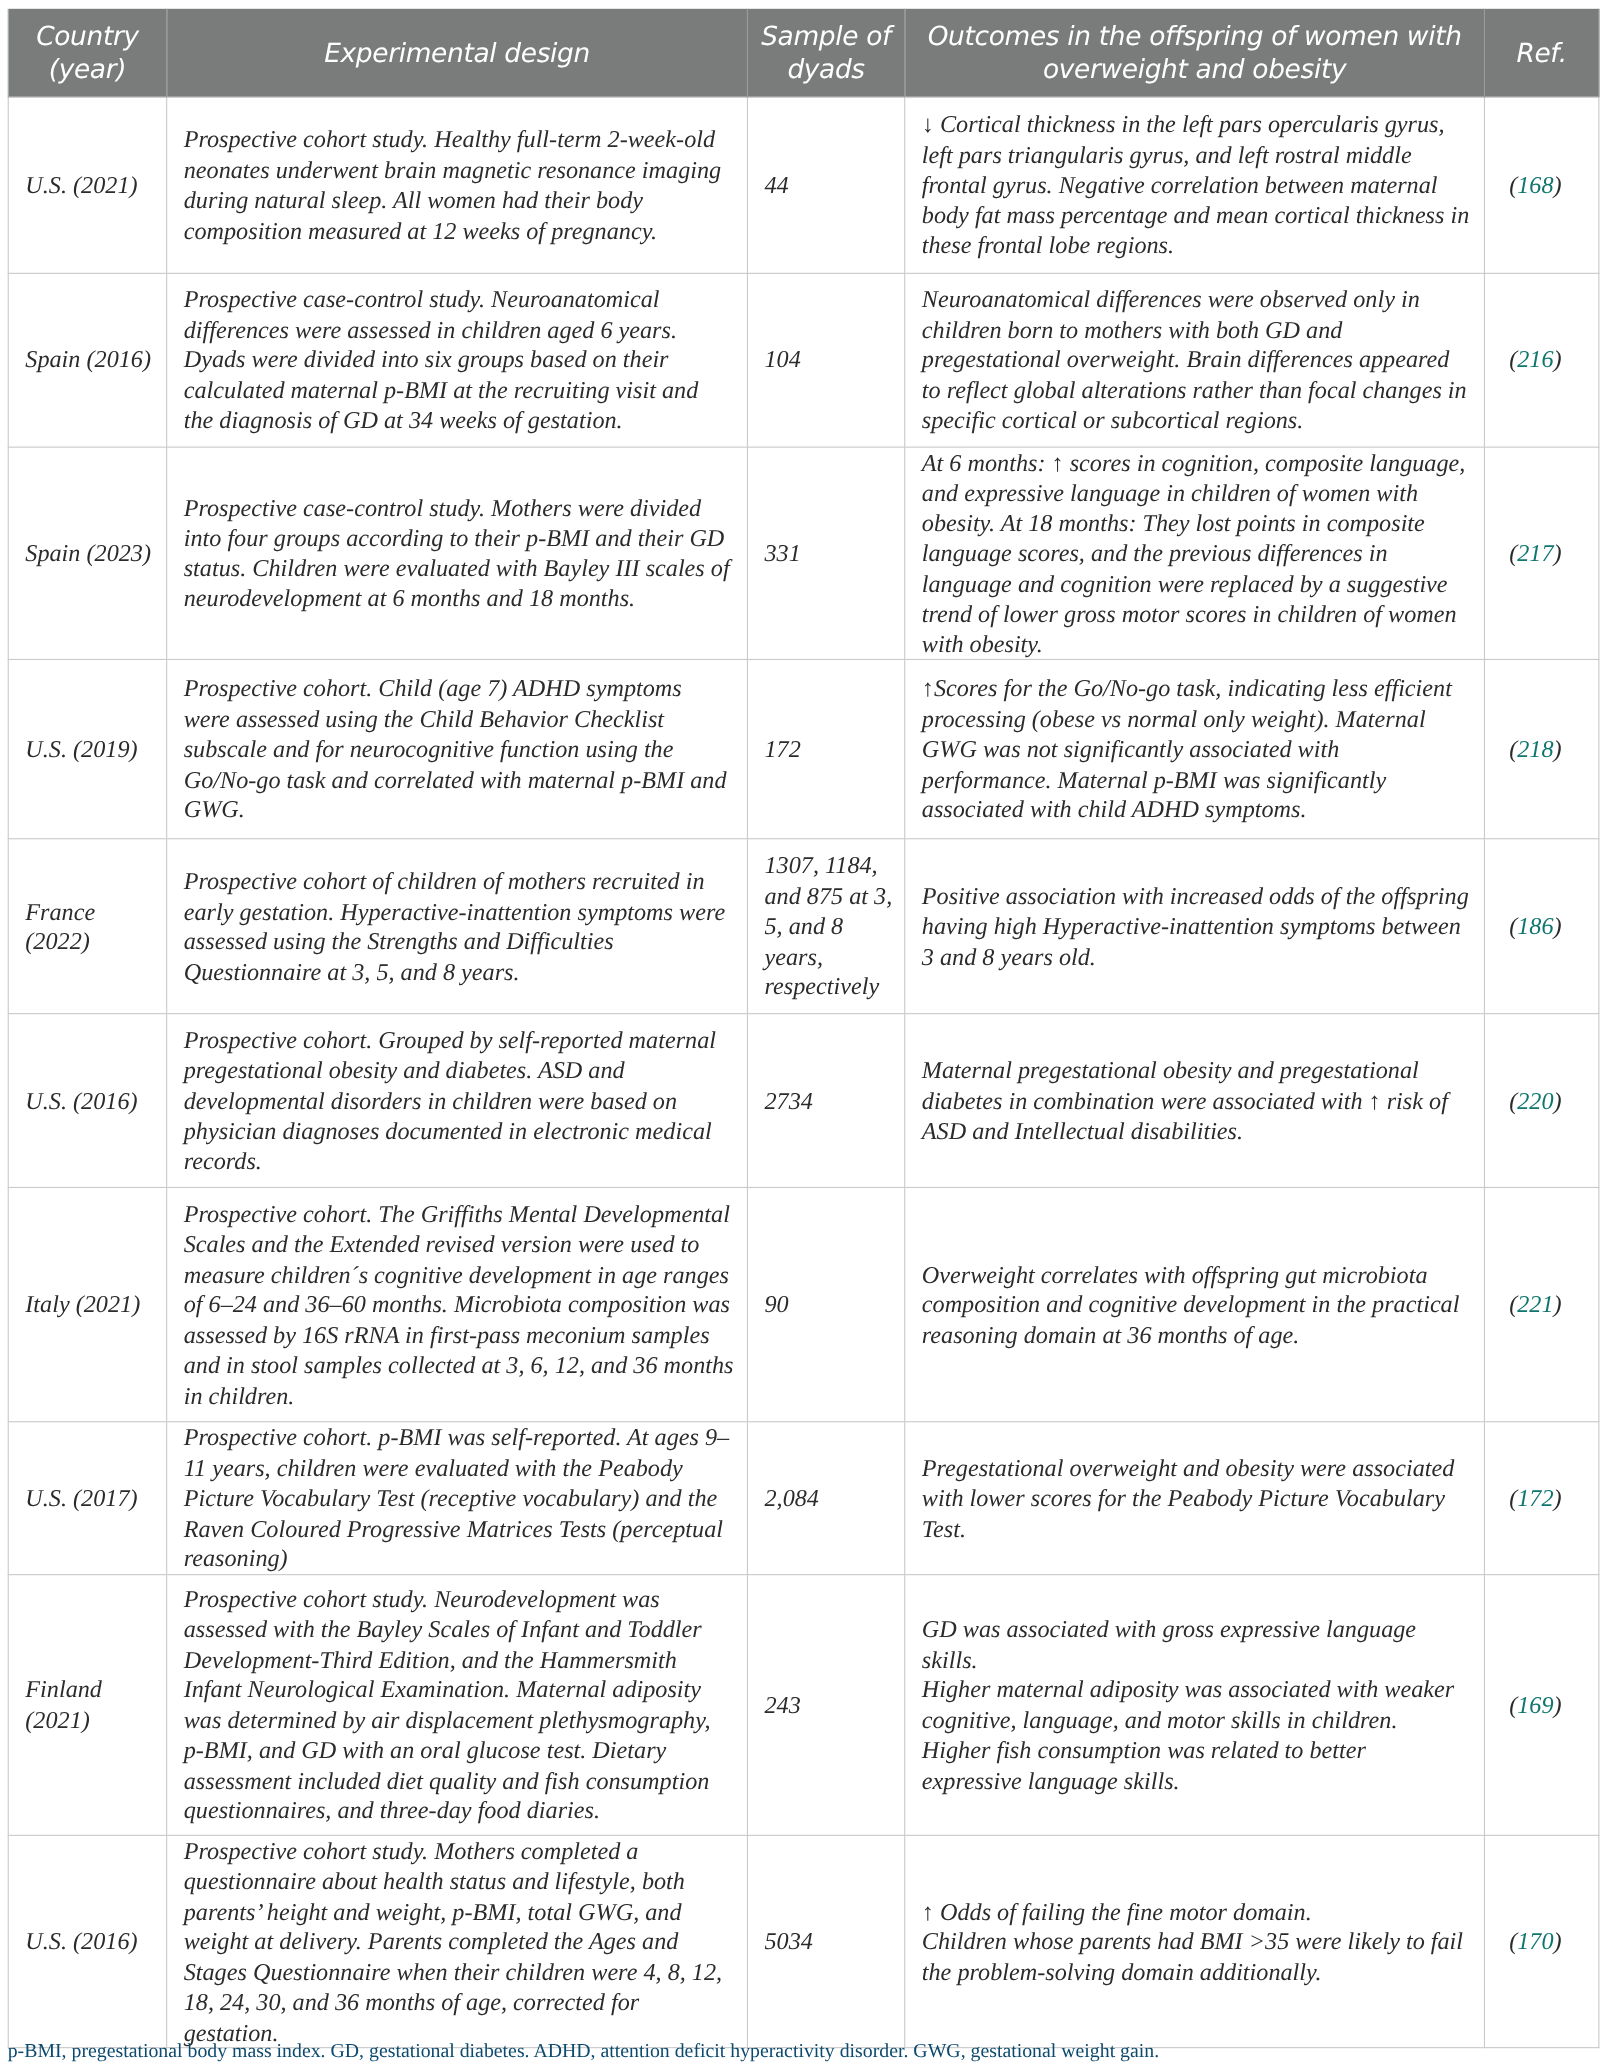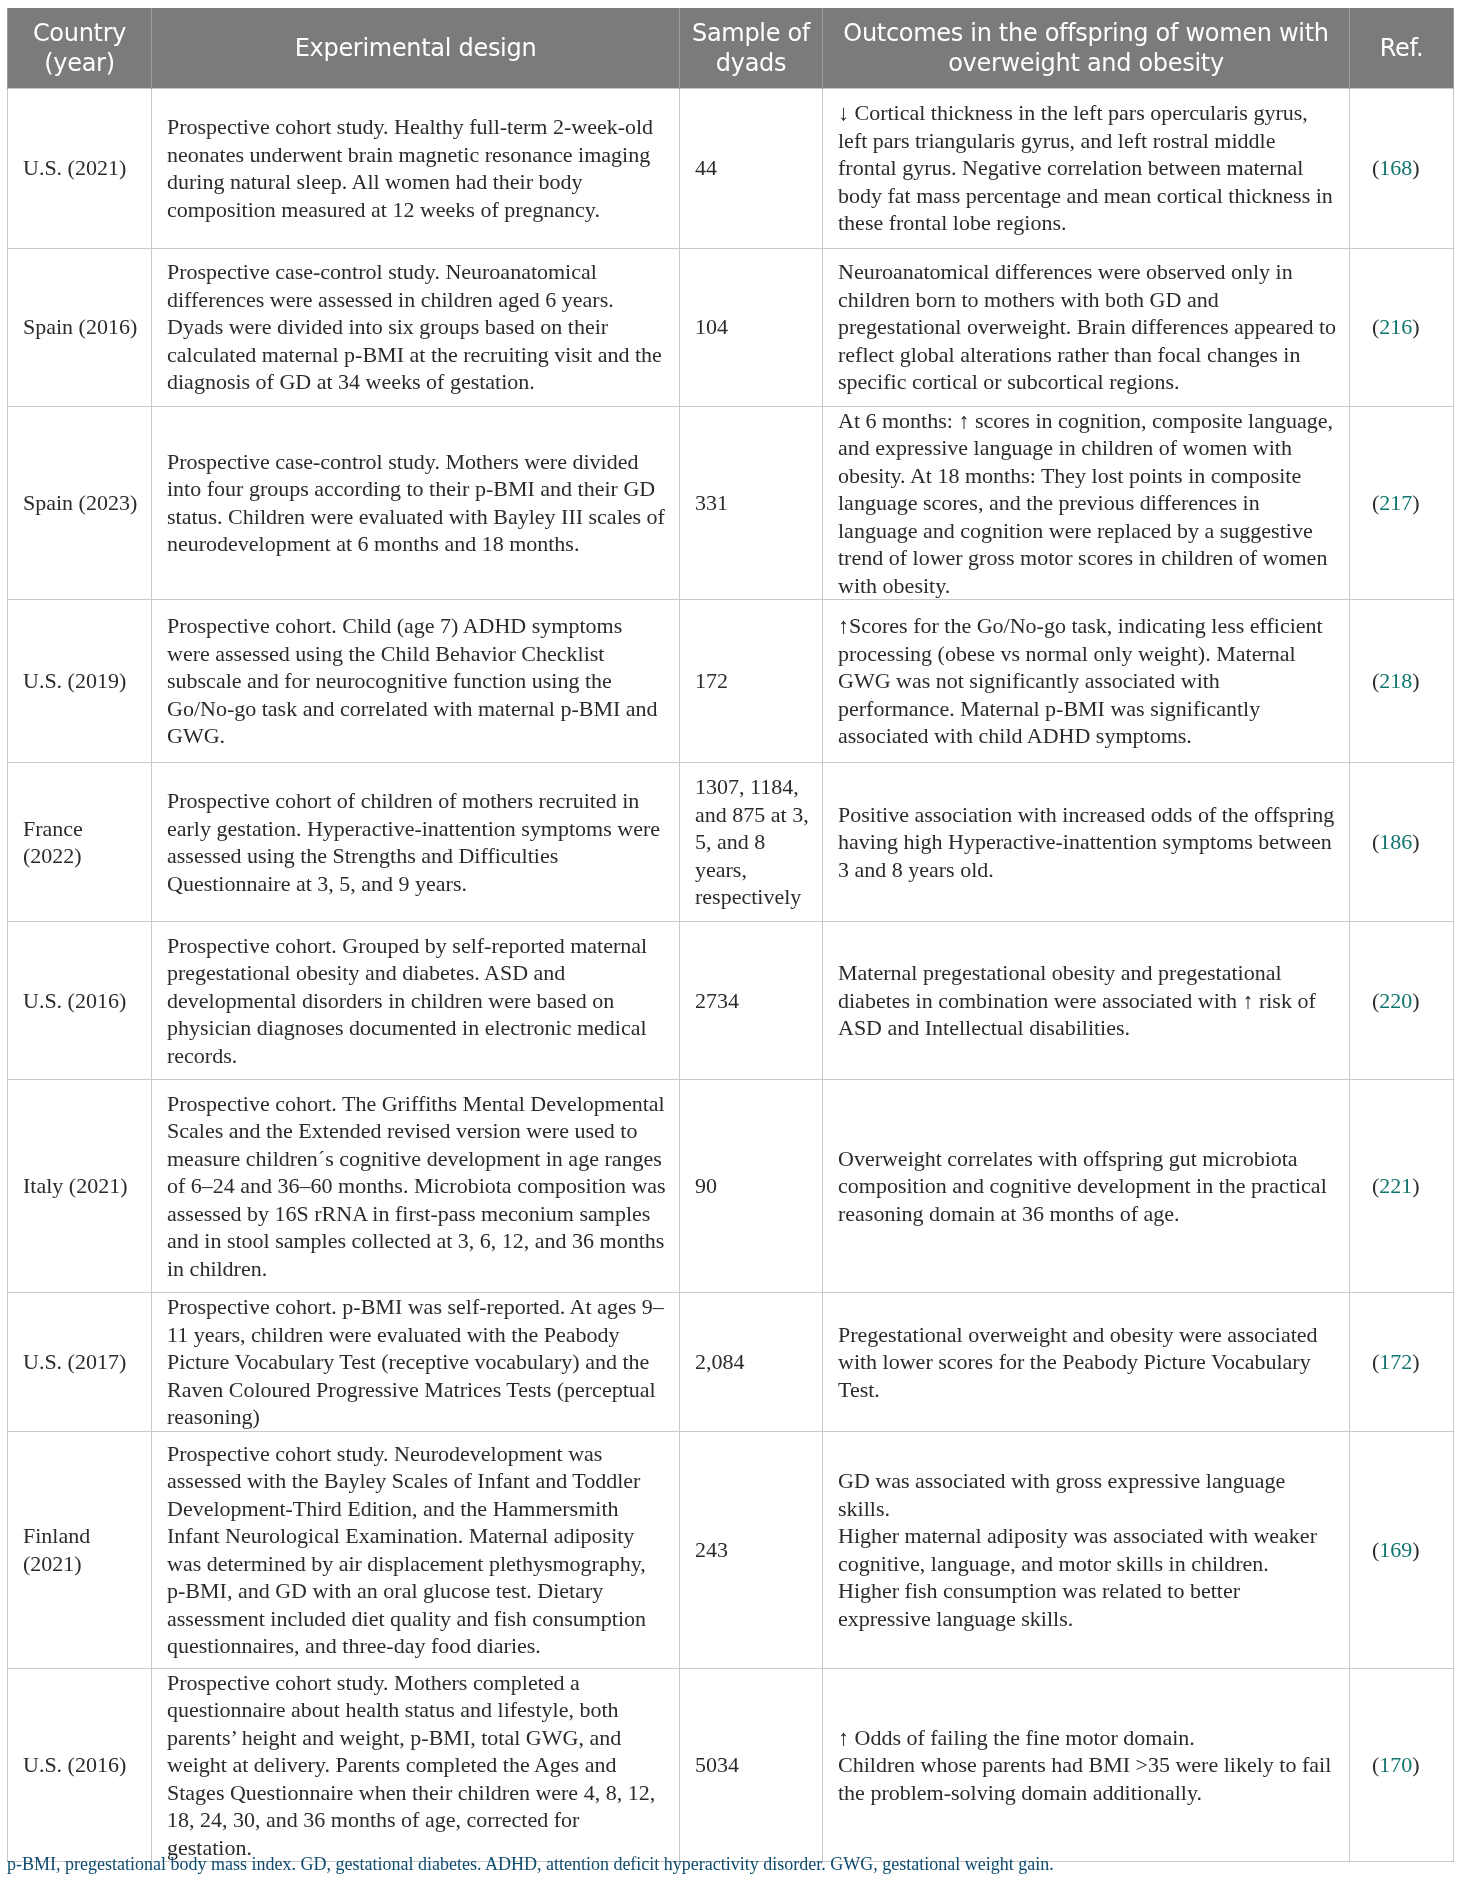--- a/index.html
+++ b/index.html
@@ -1,18 +1,18 @@
 <!DOCTYPE html>
 <html><head>
 <meta charset="utf-8">
 <style>
   html, body { margin: 0; padding: 0; background: #ffffff; }
   body { width: 1460px; height: 1881px; position: relative; overflow: hidden; }
   .wrap { position: absolute; left: 7px; top: 8px; width: 1446px; }
-  table { border-collapse: collapse; width: 1446px; table-layout: fixed; }
+  table { border-collapse: collapse; width: 1446px; table-layout: fixed; font-style: italic; }
   col.c1 { width: 144px; }
   col.c2 { width: 528px; }
   col.c3 { width: 143px; }
   col.c4 { width: 527px; }
   col.c5 { width: 104px; }
   thead th {
     background: #7a7c7b; color: #ffffff;
     font-family: "DejaVu Sans", sans-serif; font-weight: normal;
     font-size: 24px; line-height: 30px;
     height: 80px; padding: 0 10px; box-sizing: border-box;
@@ -91,21 +91,21 @@
           <td class="country">U.S. (2019)</td>
           <td class="design">Prospective cohort. Child (age 7) ADHD symptoms were assessed using the Child Behavior Checklist subscale and for neurocognitive function using the Go/No-go task and correlated with maternal p-BMI and GWG.</td>
           <td class="sample">172</td>
           <td class="outcomes">
             <span class="para">↑Scores for the Go/No-go task, indicating less efficient processing (obese vs normal only weight). Maternal GWG was not significantly associated with performance. Maternal p-BMI was significantly associated with child ADHD symptoms.</span>
           </td>
           <td class="ref"><span>(</span><span class="refnum">218</span><span>)</span></td>
         </tr>
         <tr style="height: 159px;">
           <td class="country">France (2022)</td>
-          <td class="design">Prospective cohort of children of mothers recruited in early gestation. Hyperactive-inattention symptoms were assessed using the Strengths and Difficulties Questionnaire at 3, 5, and 9 years.</td>
+          <td class="design">Prospective cohort of children of mothers recruited in early gestation. Hyperactive-inattention symptoms were assessed using the Strengths and Difficulties Questionnaire at 3, 5, and 8 years.</td>
           <td class="sample">1307, 1184, and 875 at 3, 5, and 8 years, respectively</td>
           <td class="outcomes">
             <span class="para">Positive association with increased odds of the offspring having high Hyperactive-inattention symptoms between 3 and 8 years old.</span>
           </td>
           <td class="ref"><span>(</span><span class="refnum">186</span><span>)</span></td>
         </tr>
         <tr style="height: 158px;">
           <td class="country">U.S. (2016)</td>
           <td class="design">Prospective cohort. Grouped by self-reported maternal pregestational obesity and diabetes. ASD and developmental disorders in children were based on physician diagnoses documented in electronic medical records.</td>
           <td class="sample">2734</td>

